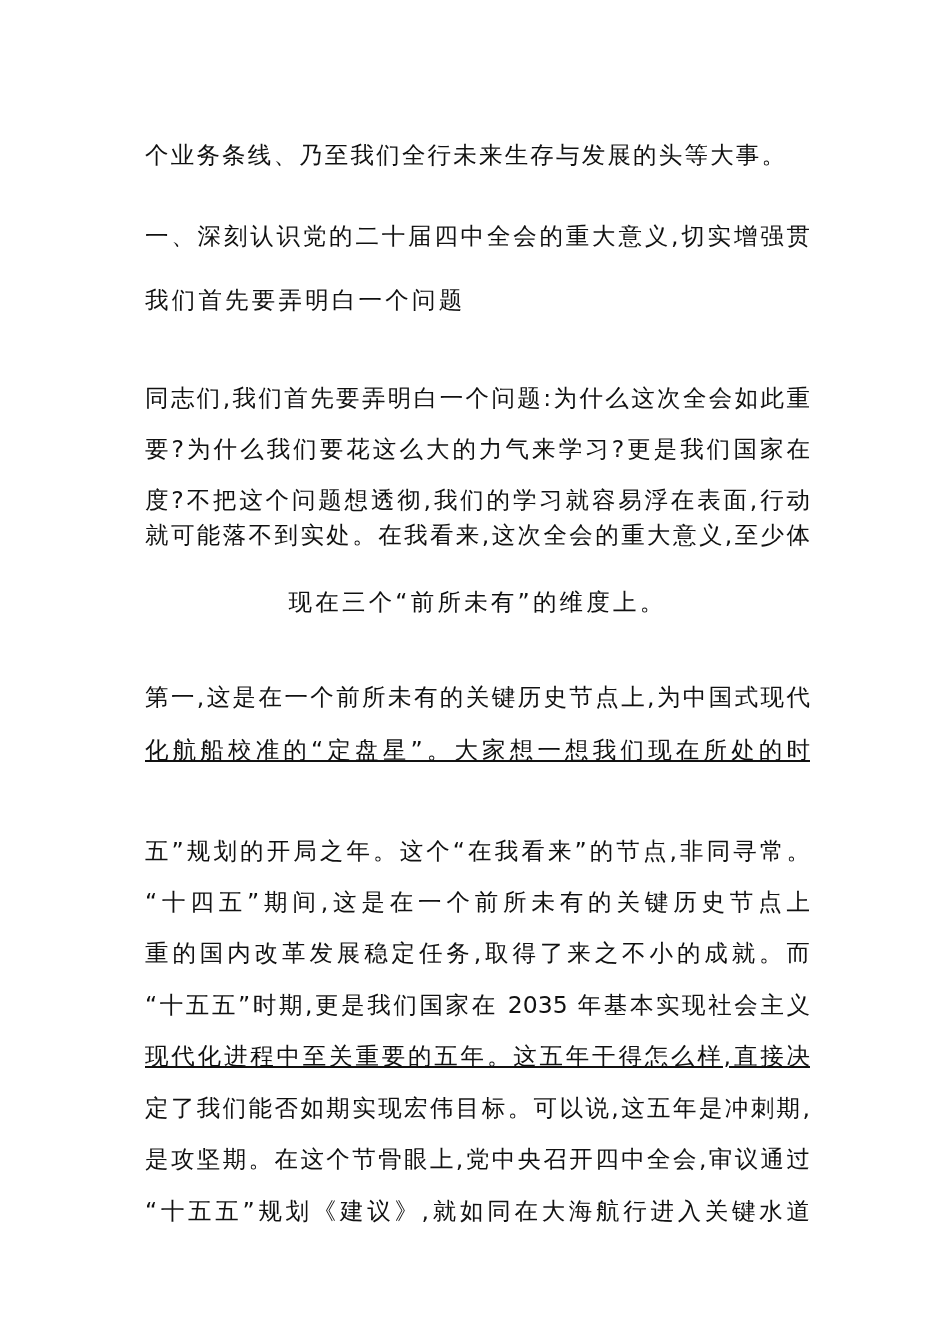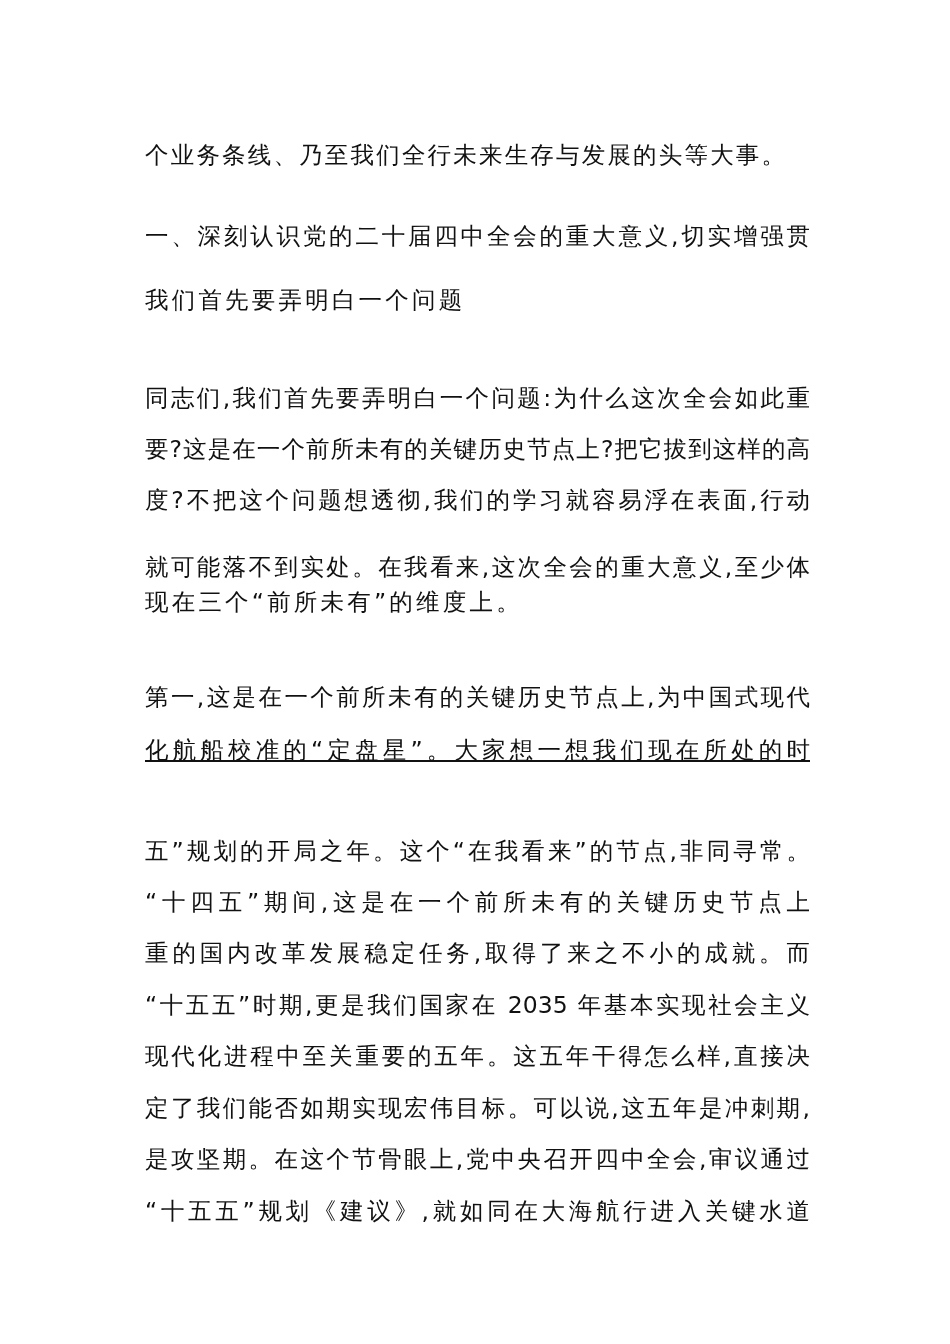--- a/index.html
+++ b/index.html
@@ -23,28 +23,28 @@
 <body>
 
 <div class="page">
 
   <div class="line justify" style="top:140px; width:640px;">个业务条线、乃至我们全行未来生存与发展的头等大事。</div>
 
   <div class="line justify" style="top:221px;">一、深刻认识党的二十届四中全会的重大意义,切实增强贯</div>
   <div class="line" style="top:285px;">我们首先要弄明白一个问题</div>
 
   <div class="line justify" style="top:383px;">同志们,我们首先要弄明白一个问题:为什么这次全会如此重</div>
-  <div class="line justify" style="top:434px;">要?这是在一个前所未有的关键历史节点上?把它拔到这样的高</div>
+  <div class="line justify" style="top:434px;">要?为什么我们要花这么大的力气来学习?更是我们国家在</div>
   <div class="line justify" style="top:485px;">度?不把这个问题想透彻,我们的学习就容易浮在表面,行动</div>
-  <div class="line justify" style="top:552px;">就可能落不到实处。在我看来,这次全会的重大意义,至少体</div>
-  <div class="line" style="top:587px;">现在三个“前所未有”的维度上。</div>
+  <div class="line justify" style="top:520px;">就可能落不到实处。在我看来,这次全会的重大意义,至少体</div>
+  <div class="line" style="top:587px;text-align:center;">现在三个“前所未有”的维度上。</div>
 
   <div class="line justify" style="top:682px;">第一,这是在一个前所未有的关键历史节点上,为中国式现代</div>
   <div class="line justify" style="top:735px;text-decoration:underline;">化航船校准的“定盘星”。大家想一想我们现在所处的时</div>
   <div class="line justify" style="top:836px;">五”规划的开局之年。这个“在我看来”的节点,非同寻常。</div>
   <div class="line justify" style="top:887px;">“十四五”期间,这是在一个前所未有的关键历史节点上</div>
   <div class="line justify" style="top:938px;">重的国内改革发展稳定任务,取得了来之不小的成就。而</div>
   <div class="line justify" style="top:990px;">“十五五”时期,更是我们国家在 2035 年基本实现社会主义</div>
-  <div class="line justify" style="top:1041px;">现代化进程中至关重要的五年。这五年干得怎么样,直接决</div>
+  <div class="line justify" style="top:1041px;text-decoration:underline;">现代化进程中至关重要的五年。这五年干得怎么样,直接决</div>
   <div class="line justify" style="top:1093px;">定了我们能否如期实现宏伟目标。可以说,这五年是冲刺期,</div>
   <div class="line justify" style="top:1144px;">是攻坚期。在这个节骨眼上,党中央召开四中全会,审议通过</div>
   <div class="line justify" style="top:1196px;">“十五五”规划《建议》,就如同在大海航行进入关键水道</div>
 </div>
 
 </body></html>

